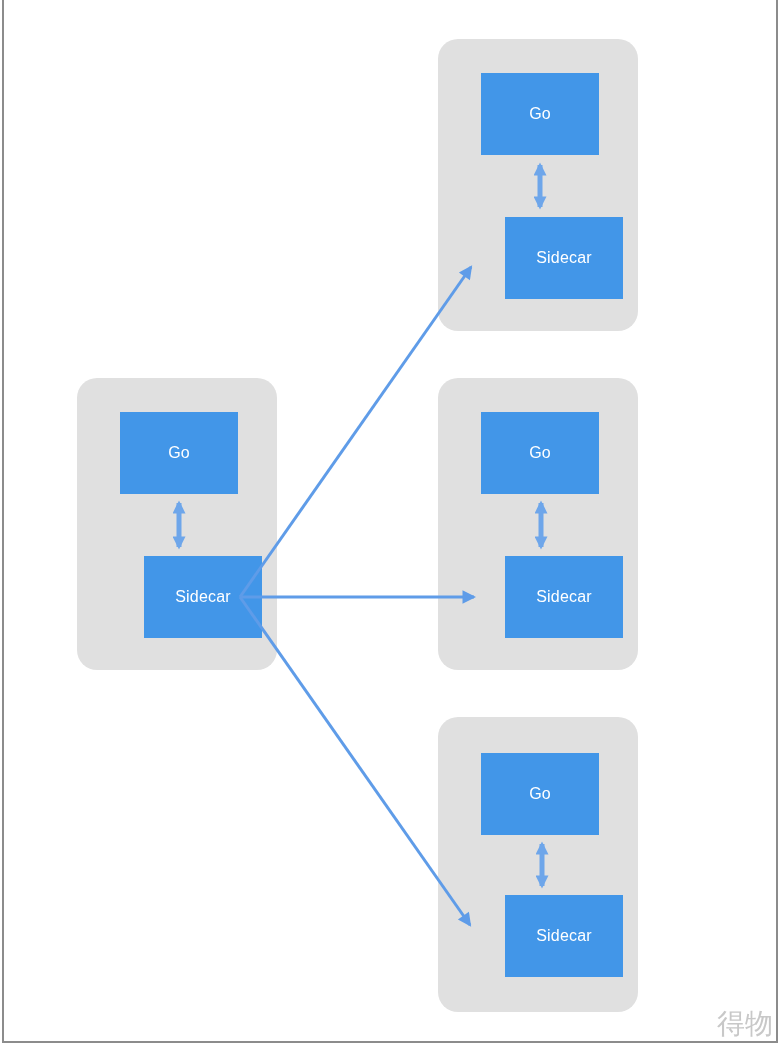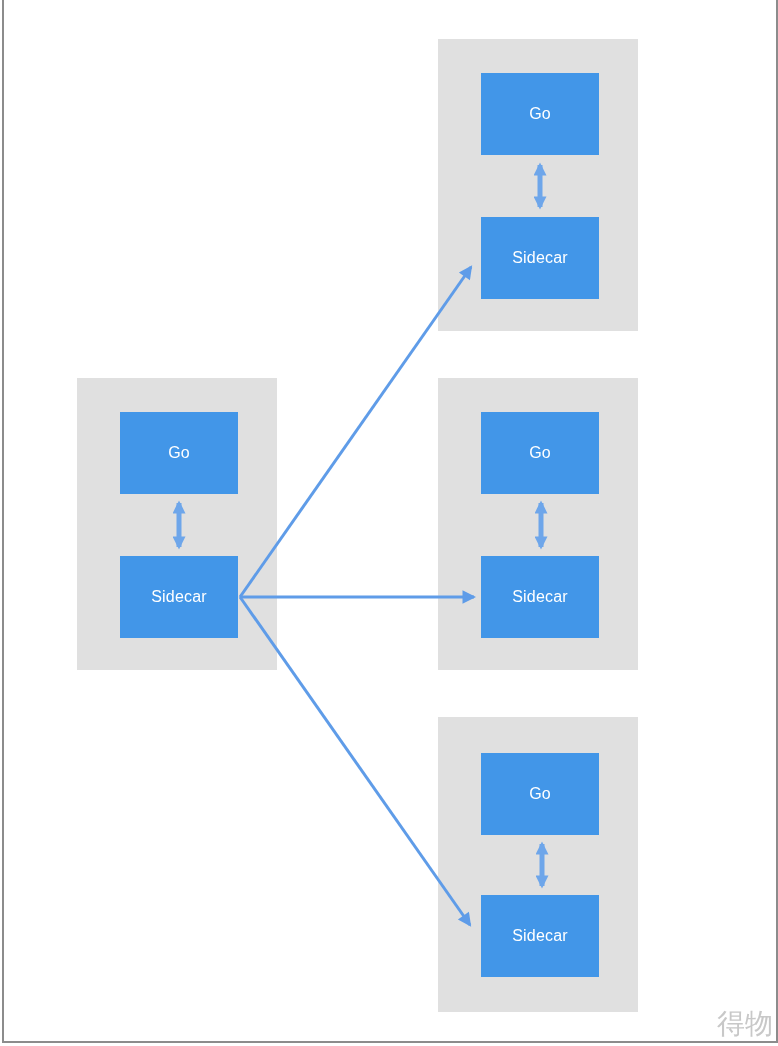--- a/index.html
+++ b/index.html
@@ -22,40 +22,41 @@
     width: 772px;
     height: 1043px;
     border-left: 2px solid var(--frame-gray, #8c8c8c);
     border-right: 2px solid var(--frame-gray, #8c8c8c);
     border-bottom: 2px solid var(--frame-gray, #8c8c8c);
     pointer-events: none;
   }
   .pod {
     position: absolute;
     background: var(--pod-gray, #e0e0e0);
+    border-radius: 20px;
   }
   .pod-left   { left: 77px;  top: 378px; width: 200px; height: 292px; }
   .pod-top    { left: 438px; top: 39px;  width: 200px; height: 292px; }
   .pod-middle { left: 438px; top: 378px; width: 200px; height: 292px; }
   .pod-bottom { left: 438px; top: 717px; width: 200px; height: 295px; }
   .node {
     position: absolute;
     left: 43px;
     width: 118px;
     height: 82px;
     background: var(--box-blue, #4296e8);
     color: var(--box-text, #ffffff);
     font-size: 16px;
     display: flex;
     align-items: center;
     justify-content: center;
     letter-spacing: 0.2px;
   }
   .node-go      { top: 34px; }
-  .node-sidecar { top: 178px; }
+  .node-sidecar { top: 178px; margin-left: 24px; }
   .pod-bottom .node-go { top: 36px; }
   svg.edges {
     position: absolute;
     left: 0;
     top: 0;
     width: 778px;
     height: 1046px;
     pointer-events: none;
   }
   .edge-line {

